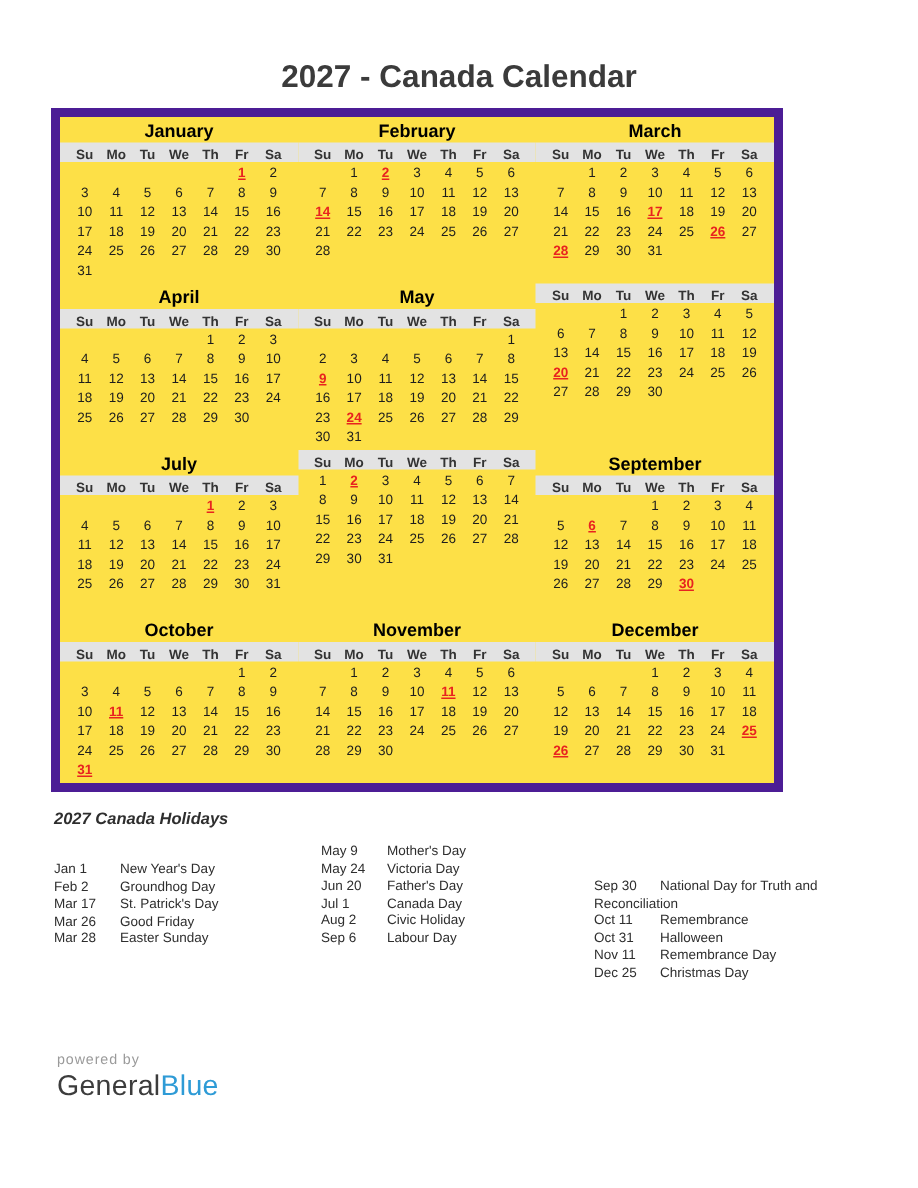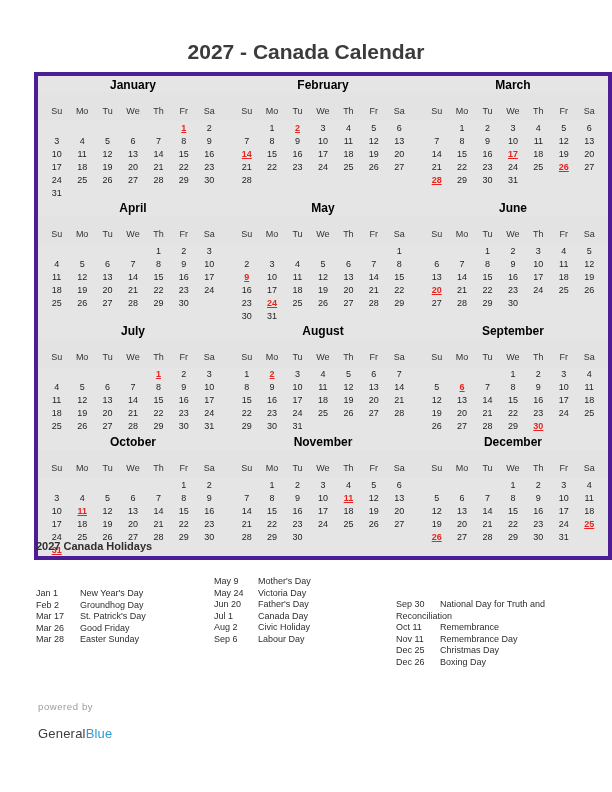--- a/index.html
+++ b/index.html
@@ -11,48 +11,48 @@
   html,body{margin:0;padding:0;}
   body{
     width:612px;height:792px;background:#ffffff;position:relative;
     font-family:"Liberation Sans",sans-serif;color:#222;
   }
   .page-title{
     position:absolute;top:40px;left:0;width:612px;margin:0;
     text-align:center;font-size:21px;font-weight:bold;color:#3b3b3b;
   }
   .calendar{
-    position:absolute;top:72px;left:34px;width:578px;
-    border:4px solid #4c1d95;background:#e5e5e5;
+    position:absolute;top:72px;left:34px;width:488px;
+    border:6px solid #4c1d95;background:#fde047;
   }
   .cal-row{display:flex;min-height:111px;align-items:flex-start;}
   .month{width:33.3333%;}
   .month-title{
     text-align:center;font-size:12px;font-weight:bold;color:#000;
     padding:3px 0 2px 0;height:17px;line-height:12px;
   }
-  .dow-row{display:flex;background:var(--header-gray);padding:14px 6px;height:13px;}
+  .dow-row{display:flex;background:var(--header-gray);padding:4px 6px;height:13px;font-weight:bold;}
   .dow-cell{flex:1;text-align:center;font-size:9px;line-height:9px;color:#333;}
   .week-row{display:flex;padding:0 6px;height:13px;align-items:center;}
   .day-cell{flex:1;text-align:center;font-size:9px;line-height:10px;color:#1d1d1d;}
   .day-cell.holiday{
     color:var(--holiday-red);font-weight:bold;
     text-decoration:underline;text-underline-offset:1px;
   }
   .holidays{position:absolute;top:540px;left:36px;width:548px;}
-  .holidays-title{font-size:11px;font-weight:bold;color:#2e2e2e;margin-bottom:14px;}
+  .holidays-title{font-size:11px;font-weight:bold;color:#2e2e2e;font-style:italic;}
   .holiday-cols{display:flex;}
   .hcol{width:178px;margin-top:22px;}
   .hcol:nth-child(2){width:182px;margin-top:10px;}
   .hcol:nth-child(3){width:184px;margin-top:33px;}
   .holiday-row{font-size:9px;line-height:11.5px;color:#2e2e2e;}
   .hdate{display:inline-block;width:44px;vertical-align:top;}
   .footer{position:absolute;top:701px;left:38px;}
-  .powered{font-size:9.5px;color:#9a9a9a;letter-spacing:0.6px;margin-bottom:14px;}
-  .brand{font-size:13px;color:#3c3c3c;letter-spacing:0.2px;}
+  .powered{font-size:9.5px;color:#9a9a9a;letter-spacing:0.6px;margin-bottom:2px;}
+  .brand{font-size:19px;color:#3c3c3c;letter-spacing:0.2px;}
   .brand .blue{color:var(--brand-blue);}
 </style>
 </head>
 <body>
 
 <div class="page">
   <h1 class="page-title">2027 - Canada Calendar</h1>
 
   <div class="calendar">
       <div class="cal-row">
@@ -355,21 +355,20 @@
             <span class="day-cell">30</span>
             <span class="day-cell">31</span>
             <span class="day-cell"></span>
             <span class="day-cell"></span>
             <span class="day-cell"></span>
             <span class="day-cell"></span>
             <span class="day-cell"></span>
           </div>
         </div>
         <div class="month">
-          <div class="month-title">June</div>
           <div class="dow-row">
             <span class="dow-cell">Su</span>
             <span class="dow-cell">Mo</span>
             <span class="dow-cell">Tu</span>
             <span class="dow-cell">We</span>
             <span class="dow-cell">Th</span>
             <span class="dow-cell">Fr</span>
             <span class="dow-cell">Sa</span>
           </div>
           <div class="week-row">
@@ -471,21 +470,20 @@
             <span class="day-cell">25</span>
             <span class="day-cell">26</span>
             <span class="day-cell">27</span>
             <span class="day-cell">28</span>
             <span class="day-cell">29</span>
             <span class="day-cell">30</span>
             <span class="day-cell">31</span>
           </div>
         </div>
         <div class="month">
-          <div class="month-title">August</div>
           <div class="dow-row">
             <span class="dow-cell">Su</span>
             <span class="dow-cell">Mo</span>
             <span class="dow-cell">Tu</span>
             <span class="dow-cell">We</span>
             <span class="dow-cell">Th</span>
             <span class="dow-cell">Fr</span>
             <span class="dow-cell">Sa</span>
           </div>
           <div class="week-row">
@@ -790,23 +788,23 @@
           <div class="holiday-row"><span class="hdate">May 9</span><span class="hname">Mother's Day</span></div>
           <div class="holiday-row"><span class="hdate">May 24</span><span class="hname">Victoria Day</span></div>
           <div class="holiday-row"><span class="hdate">Jun 20</span><span class="hname">Father's Day</span></div>
           <div class="holiday-row"><span class="hdate">Jul 1</span><span class="hname">Canada Day</span></div>
           <div class="holiday-row"><span class="hdate">Aug 2</span><span class="hname">Civic Holiday</span></div>
           <div class="holiday-row"><span class="hdate">Sep 6</span><span class="hname">Labour Day</span></div>
         </div>
         <div class="hcol">
           <div class="holiday-row"><span class="hdate">Sep 30</span><span class="hname">National Day for Truth and Reconciliation</span></div>
           <div class="holiday-row"><span class="hdate">Oct 11</span><span class="hname">Remembrance</span></div>
+          <div class="holiday-row"><span class="hdate">Oct 31</span><span class="hname">Halloween</span></div>
           <div class="holiday-row"><span class="hdate">Nov 11</span><span class="hname">Remembrance Day</span></div>
           <div class="holiday-row"><span class="hdate">Dec 25</span><span class="hname">Christmas Day</span></div>
-          <div class="holiday-row"><span class="hdate">Dec 26</span><span class="hname">Boxing Day</span></div>
         </div>
       </div>
   </div>
 
   <div class="footer">
     <div class="powered">powered by</div>
     <div class="brand"><span>General</span><span class="blue">Blue</span></div>
   </div>
 </div>
 

